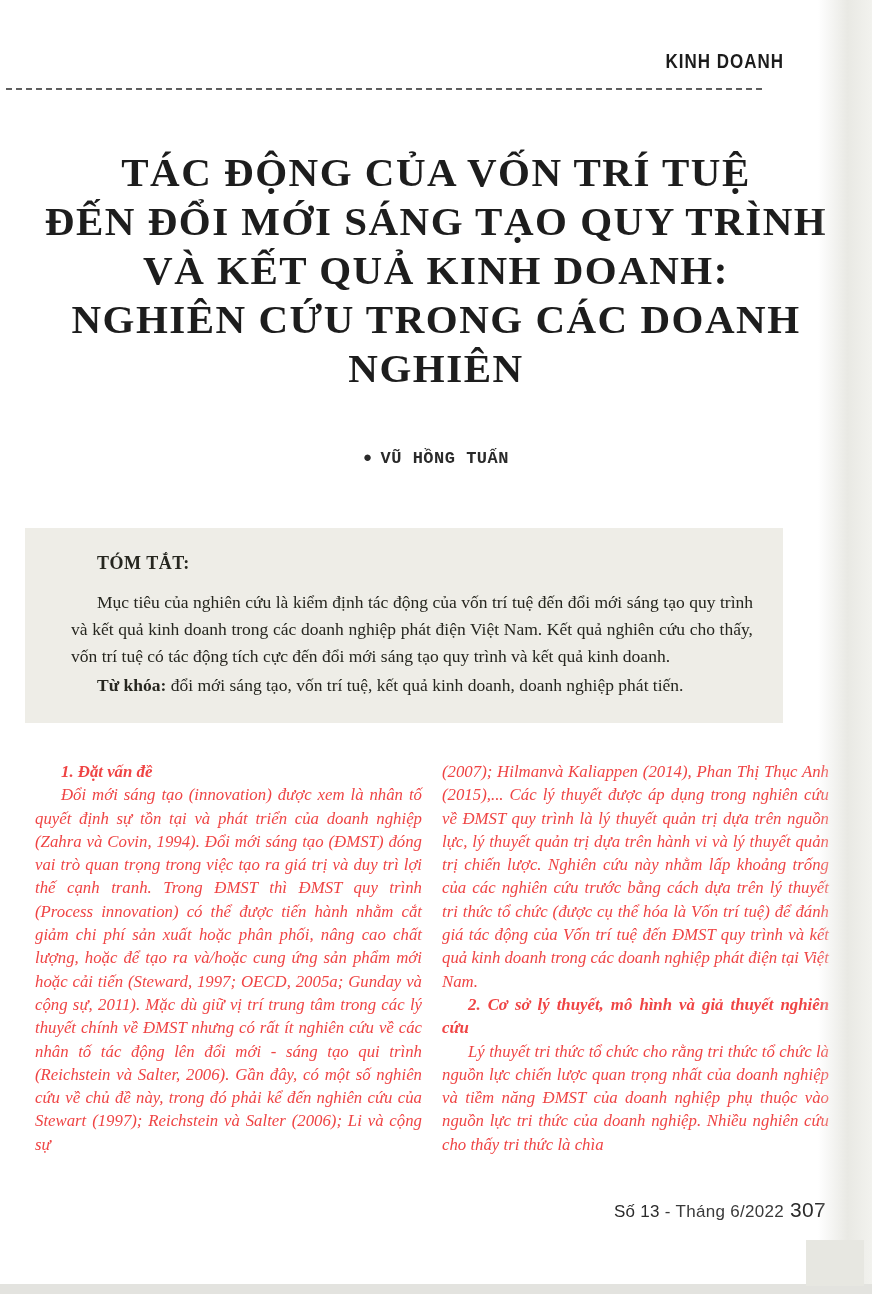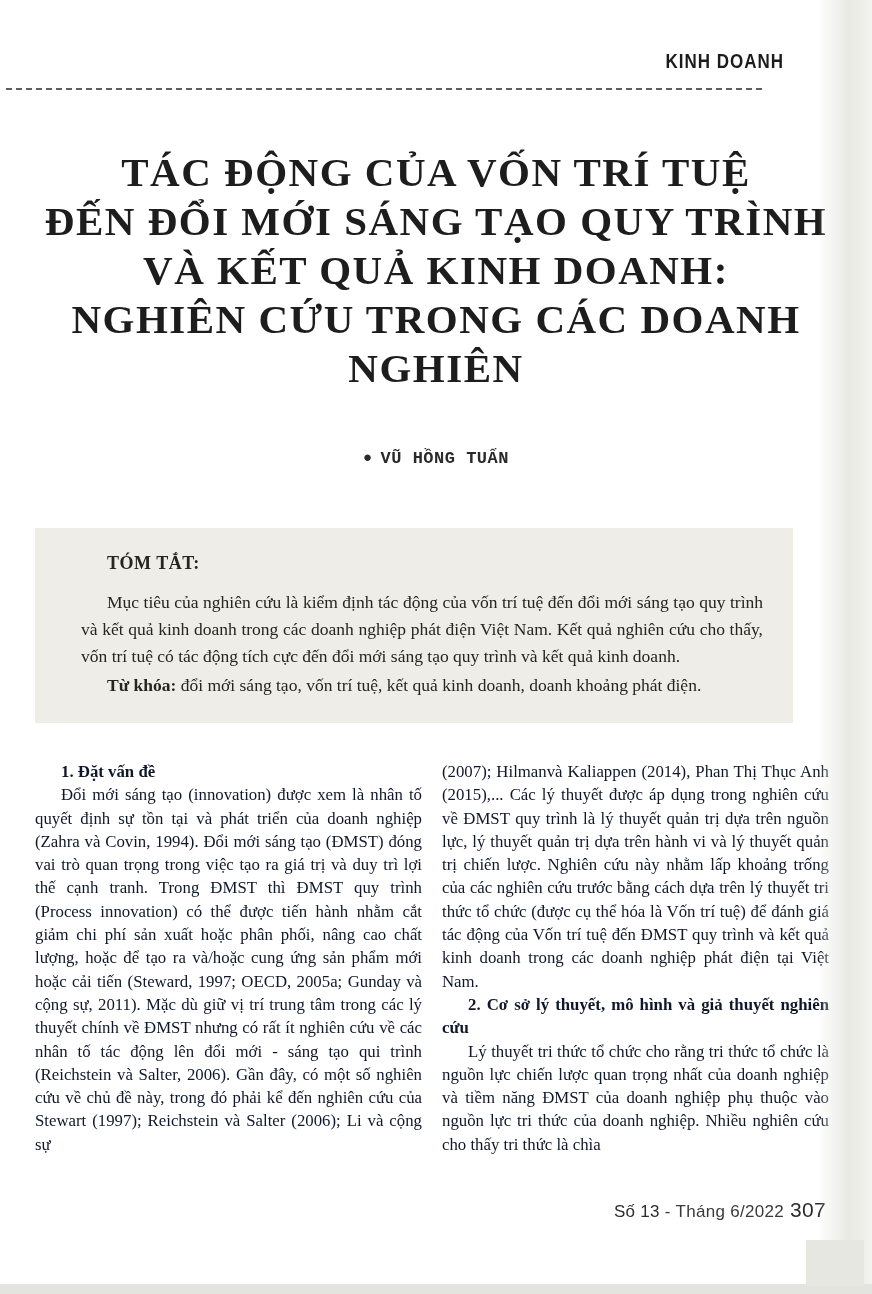--- a/index.html
+++ b/index.html
@@ -45,37 +45,37 @@
   }
   
   .author-line{
     position:absolute;top:434px;left:0;width:100%;text-align:center;
     font-family:Liberation Mono, monospace;
     font-weight:bold;font-size:17px;letter-spacing:.5px;color:#2a2a2a;margin-top:15px;
   }
   .author-bullet{font-size:15px;margin-right:8px;vertical-align:1px;}
   
   .abstract-box{
-    position:absolute;top:528px;left:35px;width:758px;
+    position:absolute;top:528px;left:25px;width:758px;
     background:#eeede7;
     padding:22px 30px 24px 46px;box-sizing:border-box;
     font-size:17.5px;line-height:27px;color:#26261f;
   }
   .abstract-heading{font-weight:bold;font-size:18px;letter-spacing:.5px;text-indent:26px;}
   .abstract-body{text-align:justify;text-indent:26px;margin-top:12px;}
   .abstract-keywords{text-align:justify;text-indent:26px;margin-top:2px;}
   .kw-label{font-weight:bold;margin-top:48px;}
   
   .body-columns{
     position:absolute;top:760px;left:35px;width:794px;
     display:flex;gap:20px;
   }
   .col{
     width:387px;flex:0 0 387px;
-    font-size:16.8px;line-height:23.3px;text-align:justify;color:#0f172a;
+    font-size:16.8px;line-height:23.3px;text-align:justify;color:#ef4444;font-style:italic;
   }
   .col-heading{font-weight:bold;text-indent:26px;}
   .col p{margin:0;text-indent:26px;}
   .col p.no-indent{text-indent:0;}
   
   .page-footer{
     position:absolute;top:1198px;right:46px;
     font-family:"Liberation Sans", sans-serif;
     font-size:17px;color:#2b2b2b;letter-spacing:.3px;
   }
@@ -100,21 +100,21 @@
   </div>
 
   <div class="author-line">
     <span class="author-bullet">●</span><span>VŨ HỒNG TUẤN</span>
   </div>
 
   <div class="abstract-box">
     <div class="abstract-heading">TÓM TẮT:</div>
     <div class="abstract-body">Mục tiêu của nghiên cứu là kiểm định tác động của vốn trí tuệ đến đổi mới sáng tạo quy trình và kết quả kinh doanh trong các doanh nghiệp phát điện Việt Nam. Kết quả nghiên cứu cho thấy, vốn trí tuệ có tác động tích cực đến đổi mới sáng tạo quy trình và kết quả kinh doanh.</div>
     <div class="abstract-keywords">
-      <span class="kw-label">Từ khóa:</span><span> đổi mới sáng tạo, vốn trí tuệ, kết quả kinh doanh, doanh khoảng phát điện.</span>
+      <span class="kw-label">Từ khóa:</span><span> đổi mới sáng tạo, vốn trí tuệ, kết quả kinh doanh, doanh nghiệp phát tiến.</span>
     </div>
   </div>
 
   <div class="body-columns">
     <div class="col">
       <div class="col-heading">1. Đặt vấn đề</div>
       <p>Đổi mới sáng tạo (innovation) được xem là nhân tố quyết định sự tồn tại và phát triển của doanh nghiệp (Zahra và Covin, 1994). Đổi mới sáng tạo (ĐMST) đóng vai trò quan trọng trong việc tạo ra giá trị và duy trì lợi thế cạnh tranh. Trong ĐMST thì ĐMST quy trình (Process innovation) có thể được tiến hành nhằm cắt giảm chi phí sản xuất hoặc phân phối, nâng cao chất lượng, hoặc để tạo ra và/hoặc cung ứng sản phẩm mới hoặc cải tiến (Steward, 1997; OECD, 2005a; Gunday và cộng sự, 2011). Mặc dù giữ vị trí trung tâm trong các lý thuyết chính về ĐMST nhưng có rất ít nghiên cứu về các nhân tố tác động lên đổi mới - sáng tạo qui trình (Reichstein và Salter, 2006). Gần đây, có một số nghiên cứu về chủ đề này, trong đó phải kể đến nghiên cứu của Stewart (1997); Reichstein và Salter (2006); Li và cộng sự</p>
     </div>
     <div class="col">
       <p class="no-indent">(2007); Hilmanvà Kaliappen (2014), Phan Thị Thục Anh (2015),... Các lý thuyết được áp dụng trong nghiên cứu về ĐMST quy trình là lý thuyết quản trị dựa trên nguồn lực, lý thuyết quản trị dựa trên hành vi và lý thuyết quản trị chiến lược. Nghiên cứu này nhằm lấp khoảng trống của các nghiên cứu trước bằng cách dựa trên lý thuyết tri thức tổ chức (được cụ thể hóa là Vốn trí tuệ) để đánh giá tác động của Vốn trí tuệ đến ĐMST quy trình và kết quả kinh doanh trong các doanh nghiệp phát điện tại Việt Nam.</p>

